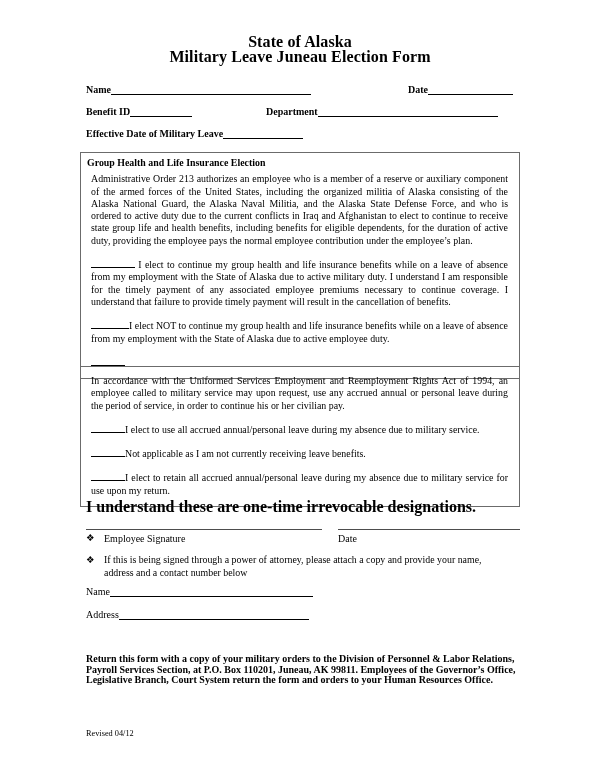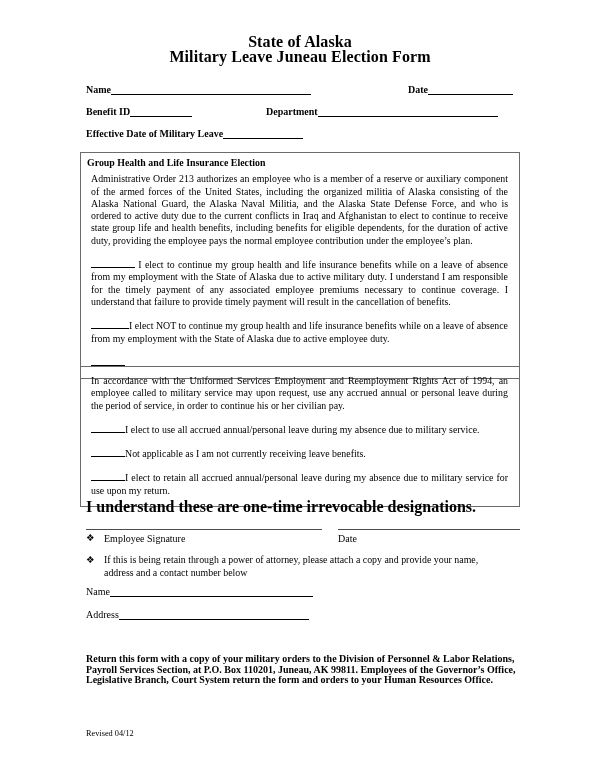--- a/index.html
+++ b/index.html
@@ -225,21 +225,21 @@
   <div class="understand">I understand these are one-time irrevocable designations.</div>
 
   <div class="sig-rule" id="sig-rule-left"></div>
   <div class="sig-rule" id="sig-rule-right"></div>
 
   <span class="bullet" id="bullet-sig">❖</span>
   <div class="sig-labels" id="sig-label-employee">Employee Signature</div>
   <div class="sig-labels" id="sig-label-date">Date</div>
 
   <span class="bullet" id="bullet-poa">❖</span>
-  <div class="poa-text">If this is being retain through a power of attorney, please attach a copy and provide your name, address and a contact number below</div>
+  <div class="poa-text">If this is being signed through a power of attorney, please attach a copy and provide your name, address and a contact number below</div>
 
   <div class="lower-fields">
     <div class="lf-row"><span>Name</span><span class="dots" style="width:203px"></span></div>
     <div class="lf-row"><span>Address</span><span class="dots" style="width:190px"></span></div>
   </div>
 
   <div class="return-note">Return this form with a copy of your military orders to the Division of Personnel &amp; Labor Relations, Payroll Services Section, at P.O. Box 110201, Juneau, AK 99811. Employees of the Governor’s Office, Legislative Branch, Court System return the form and orders to your Human Resources Office.</div>
 
   <div class="revised">Revised 04/12</div>
 

